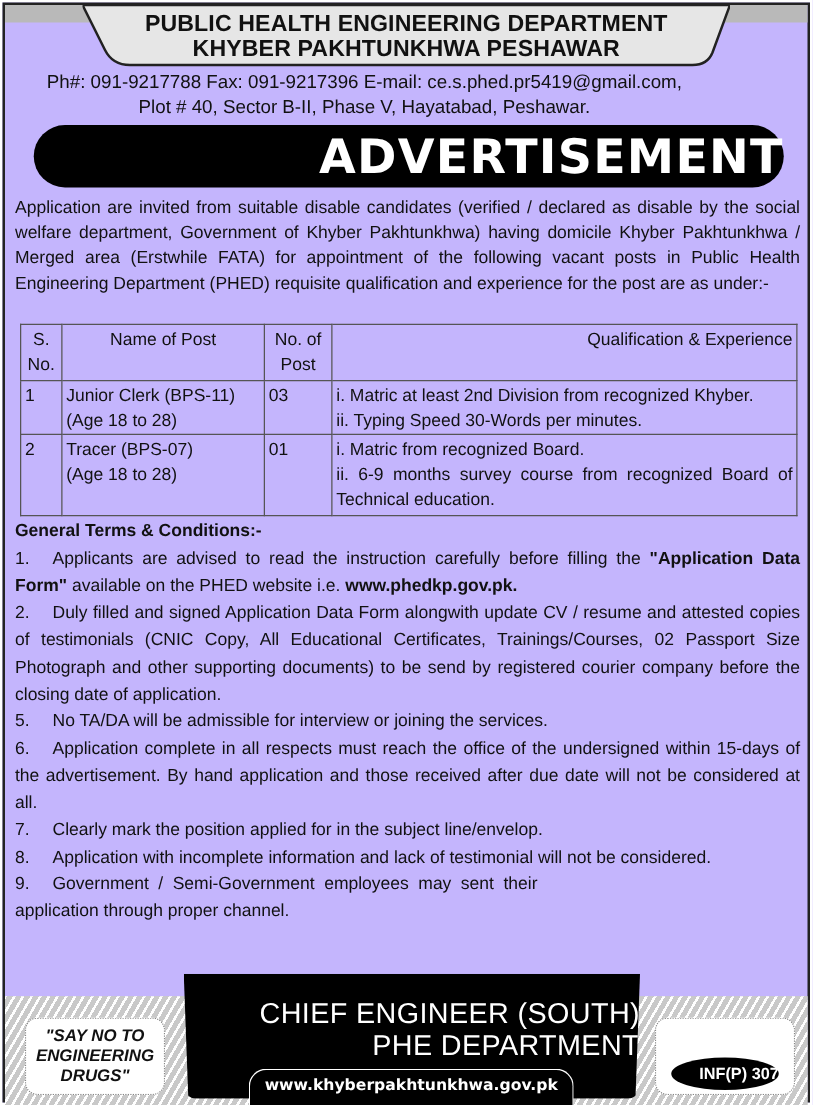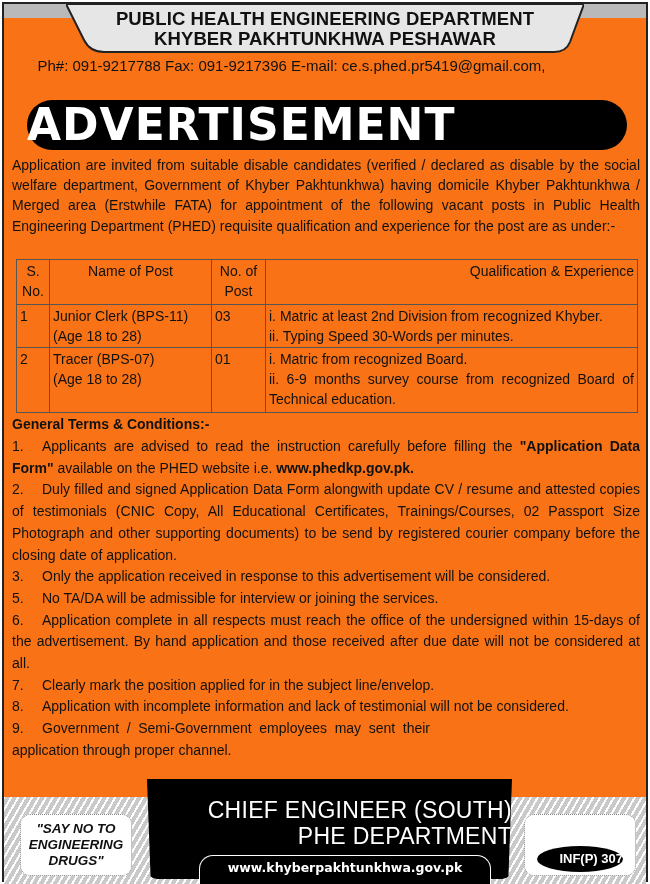--- a/index.html
+++ b/index.html
@@ -1,21 +1,21 @@
 <!DOCTYPE html>
 <html><head>
   <meta charset="utf-8">
   <style>
     * { box-sizing: border-box; margin: 0; padding: 0; }
     html, body { width: 650px; height: 884px; background: #ffffff; overflow: hidden; }
     body { font-family: "Liberation Sans", sans-serif; color: #111; position: relative; }
 
     .frame {
       position: absolute; left: 2px; top: 2px; width: 646px; height: 880px;
-      border: 2px solid #222; background: #f97316;
+      border: 2px solid #222; background: #c4b5fd;
     }
 
     
     .top-band {
       position: absolute; left: 0; top: 0; width: 642px; height: 14px;
       background: #b9b9b9;
     }
     .header-tab {
       position: absolute; left: 62px; top: 0; width: 518px; height: 50px;
     }
@@ -31,23 +31,23 @@
     .contact {
       position: absolute; left: 0; width: 575px; text-align: center;
       font-size: 15px; color: #111;
     }
     .contact.c1 { top: 53px; }
     .contact.c2 { top: 73px; }
 
     .adv-banner {
       position: absolute; left: 23px; top: 96px; width: 600px; height: 50px;
       background: #000; border-radius: 25px;
-      color: #fff; text-align: left;
+      color: #fff; text-align: right;
       font-family: "DejaVu Sans", sans-serif; font-weight: bold;
-      font-size: 44px; line-height: 50px; letter-spacing: 1px;
+      font-size: 38px; line-height: 50px; letter-spacing: 1px;
     }
 
     .intro {
       position: absolute; left: 8px; top: 151px; width: 628px;
       font-size: 14px; line-height: 20.2px; text-align: justify; text-align-last: left;
       color: #111;
     }
 
     
     .posts-table {
@@ -97,21 +97,21 @@
       background: #000; border-radius: 0 0 10px 10px;
       clip-path: polygon(0 0, 100% 0, 99% 100%, 1% 100%);
     }
     .chief-line {
       position: absolute; left: 0; width: 365px; text-align: right; color: #fff;
       font-size: 23px; letter-spacing: 0.3px;
     }
     .chief-line.l1 { top: 18px; }
     .chief-line.l2 { top: 44px; }
     .chief-url {
-      position: absolute; left: 195px; top: 851px; width: 292px; height: 30px;
+      position: absolute; left: 195px; top: 851px; width: 260px; height: 30px;
       background: #000; border: 1.5px solid #fff; border-bottom: none;
       border-radius: 14px 14px 0 0;
       color: #fff; text-align: center; font-family: "DejaVu Sans", sans-serif;
       font-weight: bold; font-size: 12.5px; line-height: 24px;
     }
     .ref-box {
       position: absolute; left: 520px; top: 810px; width: 112px; height: 62px;
       background: #fff; border: 1.5px dotted #888; border-radius: 10px;
     }
     .ref-badge {
@@ -129,20 +129,21 @@
 
   <div class="header-tab">
     <svg width="518" height="50" viewBox="0 0 518 50">
       <path d="M0 0 L18 36 Q24 48 38 48 L488 48 Q500 48 504 38 L518 0 Z" fill="#e6e6e6" stroke="#222" stroke-width="2"></path>
     </svg>
     <div class="header-line l1">PUBLIC HEALTH ENGINEERING DEPARTMENT</div>
     <div class="header-line l2">KHYBER PAKHTUNKHWA PESHAWAR</div>
   </div>
 
   <div class="contact c1">Ph#: 091-9217788 Fax: 091-9217396 E-mail: ce.s.phed.pr5419@gmail.com,</div>
+  <div class="contact c2">Plot # 40, Sector B-II, Phase V, Hayatabad, Peshawar.</div>
 
   <div class="adv-banner">ADVERTISEMENT</div>
 
   <p class="intro">Application are invited from suitable disable candidates (verified / declared as disable by the social welfare department, Government of Khyber Pakhtunkhwa) having domicile Khyber Pakhtunkhwa / Merged area (Erstwhile FATA) for appointment of the following vacant posts in Public Health Engineering Department (PHED) requisite qualification and experience for the post are as under:-</p>
 
   <table class="posts-table">
     <tbody>
         <tr class="row-head">
       <th class="col-sno">
         <span>S.</span><br>
@@ -185,23 +186,20 @@
   <div class="terms-title">General Terms &amp; Conditions:-</div>
 
   <div class="terms">
     <p class="term">
       <span class="num">1.</span><span>Applicants are advised to read the instruction carefully before filling the </span><b>"Application Data Form"</b><span> available on the PHED website i.e. </span><b>www.phedkp.gov.pk.</b>
     </p>
     <p class="term">
       <span class="num">2.</span><span>Duly filled and signed Application Data Form alongwith update CV / resume and attested copies of testimonials (CNIC Copy, All Educational Certificates, Trainings/Courses, 02 Passport Size Photograph and other supporting documents) to be send by registered courier company before the closing date of application.</span>
     </p>
     <p class="term">
-      <span class="num">3.</span><span>Only the application received in response to this advertisement will be considered.</span>
-    </p>
-    <p class="term">
       <span class="num">5.</span><span>No TA/DA will be admissible for interview or joining the services.</span>
     </p>
     <p class="term">
       <span class="num">6.</span><span>Application complete in all respects must reach the office of the undersigned within 15-days of the advertisement. By hand application and those received after due date will not be considered at all.</span>
     </p>
     <p class="term">
       <span class="num">7.</span><span>Clearly mark the position applied for in the subject line/envelop.</span>
     </p>
     <p class="term">
       <span class="num">8.</span><span>Application with incomplete information and lack of testimonial will not be considered.</span>

